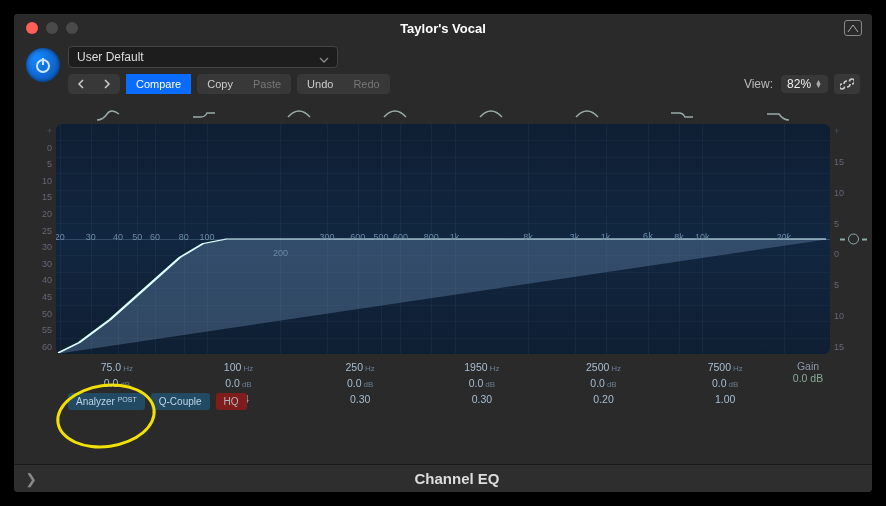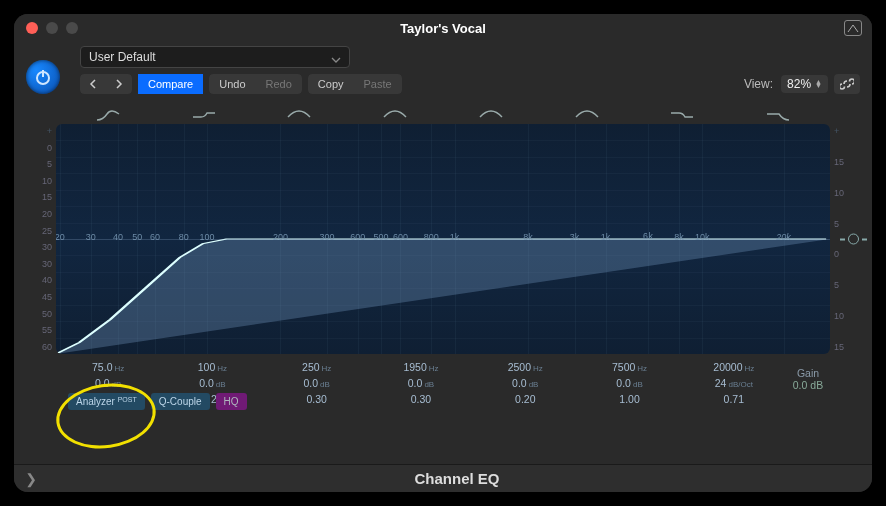--- a/index.html
+++ b/index.html
@@ -1,25 +1,25 @@
 <!DOCTYPE html>
 <html><head>
 <meta charset="utf-8">
 <style>
   * { box-sizing: border-box; margin: 0; padding: 0; font-family: -apple-system, "Helvetica Neue", Arial, sans-serif; }
   body { background:#000; width:886px; height:506px; overflow:hidden; }
-  .window { position:absolute; left:14px; top:14px; width:858px; height:478px; background:#2a2a2a; border-radius:14px; overflow:hidden; box-shadow:0 0 0 1px #000; }
+  .window { position:absolute; left:14px; top:14px; width:858px; height:478px; background:#2a2a2a; border-radius:4px; overflow:hidden; box-shadow:0 0 0 1px #000; }
   .titlebar { height:28px; display:flex; align-items:center; position:relative; background:#2a2a2a; }
   .traffic { position:absolute; left:12px; top:8px; display:flex; gap:8px; }
   .dot { width:12px; height:12px; border-radius:50%; }
   .dot.red{background:#ff5f57;} .dot.grey{background:#4a4a4a;}
   .title { margin:0 auto; color:#fff; font-weight:700; font-size:13px; }
   .side-link{position:absolute;right:10px;top:6px;width:18px;height:16px;border:1px solid #888;border-radius:3px;display:flex;align-items:center;justify-content:center;}
   .side-link svg{stroke:#aaa;}
-  .toolbar { padding:4px 12px 8px 12px; display:flex; align-items:flex-end; gap:20px; }
+  .toolbar { padding:4px 12px 8px 12px; display:flex; align-items:flex-start; gap:8px; }
   .power { width:34px; height:34px; border-radius:50%; background:radial-gradient(circle at 30% 30%,#1788ff,#0a4fb0); display:flex; align-items:center; justify-content:center; margin-top:2px; box-shadow:inset 0 0 4px rgba(0,0,0,.6); cursor:pointer;}
   .power svg{stroke:#cfe6ff;stroke-width:2;fill:none;}
   .tb-col{flex:1;display:flex;flex-direction:column;gap:6px;}
   .preset { width:270px; height:22px; background:#1d1d1d; border:1px solid #444; border-radius:4px; color:#ddd; font-size:12px; display:flex; align-items:center; padding:0 8px; position:relative; cursor:pointer;}
   .preset .chev{position:absolute;right:8px;top:6px;}
   .row2{display:flex;align-items:center;gap:6px;}
   .seg{display:flex;background:#1d1d1d;border-radius:4px;overflow:hidden;}
   .btn{height:20px;padding:0 10px;font-size:11px;color:#ccc;display:flex;align-items:center;justify-content:center;background:#383838;border:none;cursor:pointer;}
   .btn.nav{width:26px;padding:0;}
   .btn.blue{background:#0a6cff;color:#fff;}
@@ -48,26 +48,26 @@
   .curve{position:absolute;left:0;top:0;width:100%;height:100%;}
   .master-dot{position:absolute;right:-7px;top:50%;transform:translateY(-50%);display:flex;align-items:center;gap:3px;}
   .master-dot .ring{width:11px;height:11px;border:1.5px solid #8aa;border-radius:50%;}
   .master-dot .line{width:5px;height:2px;background:#8aa;}
 
   .params{display:flex;padding:6px 30px 0 30px;}
   .pcol{flex:1;text-align:center;color:#6a7f92;font-size:10.5px;line-height:15px;}
   .pcol .v{color:#a7bdd2;}
   .pcol .u{font-size:8px;margin-left:2px;}
   .gain-col{width:44px;text-align:center;font-size:10.5px;color:#8a9;}
-  .gain-col .lbl{color:#8a9aa8;margin-top:7px;}
+  .gain-col .lbl{color:#8a9aa8;}
 
   .bottom-btns{position:absolute;left:42px;bottom:4px;display:flex;gap:6px;}
   .tag{background:#234a63;color:#bcd5e8;font-size:10px;padding:3px 8px;border-radius:3px;cursor:pointer;}
   .tag .sup{font-size:7px;vertical-align:top;}
-  .tag.grey{background:#701a75;color:#aeb6bd;}
+  .tag.grey{background:#7f1d1d;color:#aeb6bd;}
 
   .footer{position:absolute;left:0;right:0;bottom:0;height:28px;background:#2e2e2e;display:flex;align-items:center;border-top:1px solid #1a1a1a;}
   .footer .expand{width:22px;height:22px;display:flex;align-items:center;justify-content:center;color:#888;font-size:14px;margin-left:6px;cursor:pointer;}
   .footer .name{margin:0 auto;color:#ddd;font-size:15px;font-weight:600;}
 
   .highlight{position:absolute;left:42px;top:370px;width:100px;height:64px;border:3px solid #f2e000;border-radius:50%;pointer-events:none;transform:rotate(-8deg);}
 </style>
 </head>
 <body>
 
@@ -109,26 +109,26 @@
               </svg>
             </button>
           <button class="btn nav">
               <svg width="8" height="10" viewBox="0 0 8 10">
                 <path d="M2 1 L6 5 L2 9" stroke="#ccc" fill="none" stroke-width="1.5"></path>
               </svg>
             </button>
         </div>
         <button class="btn blue">Compare</button>
         <div class="seg">
+          <button class="btn">Copy</button>
+          <button class="btn dim">Paste</button>
+        </div>
+        <div class="seg">
           <button class="btn">Undo</button>
           <button class="btn dim">Redo</button>
-        </div>
-        <div class="seg">
-          <button class="btn">Copy</button>
-          <button class="btn dim">Paste</button>
         </div>
         <div class="spacer"></div>
         <span class="view-label">View:</span>
         <div class="pct">
           <span>82%</span>
           <span class="updn">▲<br>▼</span>
         </div>
         <div class="link-btn">
           <svg width="14" height="12" viewBox="0 0 14 12">
               <path d="M4 6a3 3 0 0 1 3-3h0M10 6a3 3 0 0 1-3 3h0M2 6a2.5 2.5 0 1 0 2.5 2.5M12 6a2.5 2.5 0 1 0-2.5-2.5"></path>
@@ -226,21 +226,21 @@
           <path d="M 0 100 L 3 95 L 7 85 L 12 70 L 16 58 L 19 52 L 22 50 L 30 50 L 99.5 50" fill="none" stroke="#dff" stroke-width="0.4"></path>
         </svg>
         <div id="xlabels" class="xlabels">
             <span style="left: 0.5%;">20</span>
             <span style="left: 4.5%;">30</span>
             <span style="left: 8%;">40</span>
             <span style="left: 10.5%;">50</span>
             <span style="left: 12.8%;">60</span>
             <span style="left: 16.5%;">80</span>
             <span style="left: 19.5%;">100</span>
-            <span style="left: 29%;">200</span>
+            <span style="left: 29%; margin-top: 16px;">200</span>
             <span style="left: 35%;">300</span>
             <span style="left: 39%;">600</span>
             <span style="left: 42%;">500</span>
             <span style="left: 44.5%;">600</span>
             <span style="left: 48.5%;">800</span>
             <span style="left: 51.5%;">1k</span>
             <span style="left: 61%;">8k</span>
             <span style="left: 67%;">3k</span>
             <span style="left: 71%;">1k</span>
             <span style="left: 76.5%; font-family: Liberation Mono, monospace;">6k</span>
@@ -303,25 +303,20 @@
         <div class="pcol">
           <div><span class="v">2500</span><span class="u">Hz</span></div>
           <div><span class="v">0.0</span><span class="u">dB</span></div>
           <div><span class="v">0.20</span></div>
         </div>
         <div class="pcol">
           <div><span class="v">7500</span><span class="u">Hz</span></div>
           <div><span class="v">0.0</span><span class="u">dB</span></div>
           <div><span class="v">1.00</span></div>
         </div>
-        <div class="pcol">
-          <div><span class="v">20000</span><span class="u">Hz</span></div>
-          <div><span class="v">24</span><span class="u">dB/Oct</span></div>
-          <div><span class="v">0.71</span></div>
-        </div>
         <div class="gain-col">
           <div class="lbl">Gain</div>
           <div><span class="v">0.0</span><span class="u"> dB</span></div>
         </div>
       </div>
 
     <div class="bottom-btns">
       <div class="tag"><span>Analyzer</span> <span class="sup">POST</span></div>
       <div class="tag">Q-Couple</div>
       <div class="tag grey">HQ</div>

